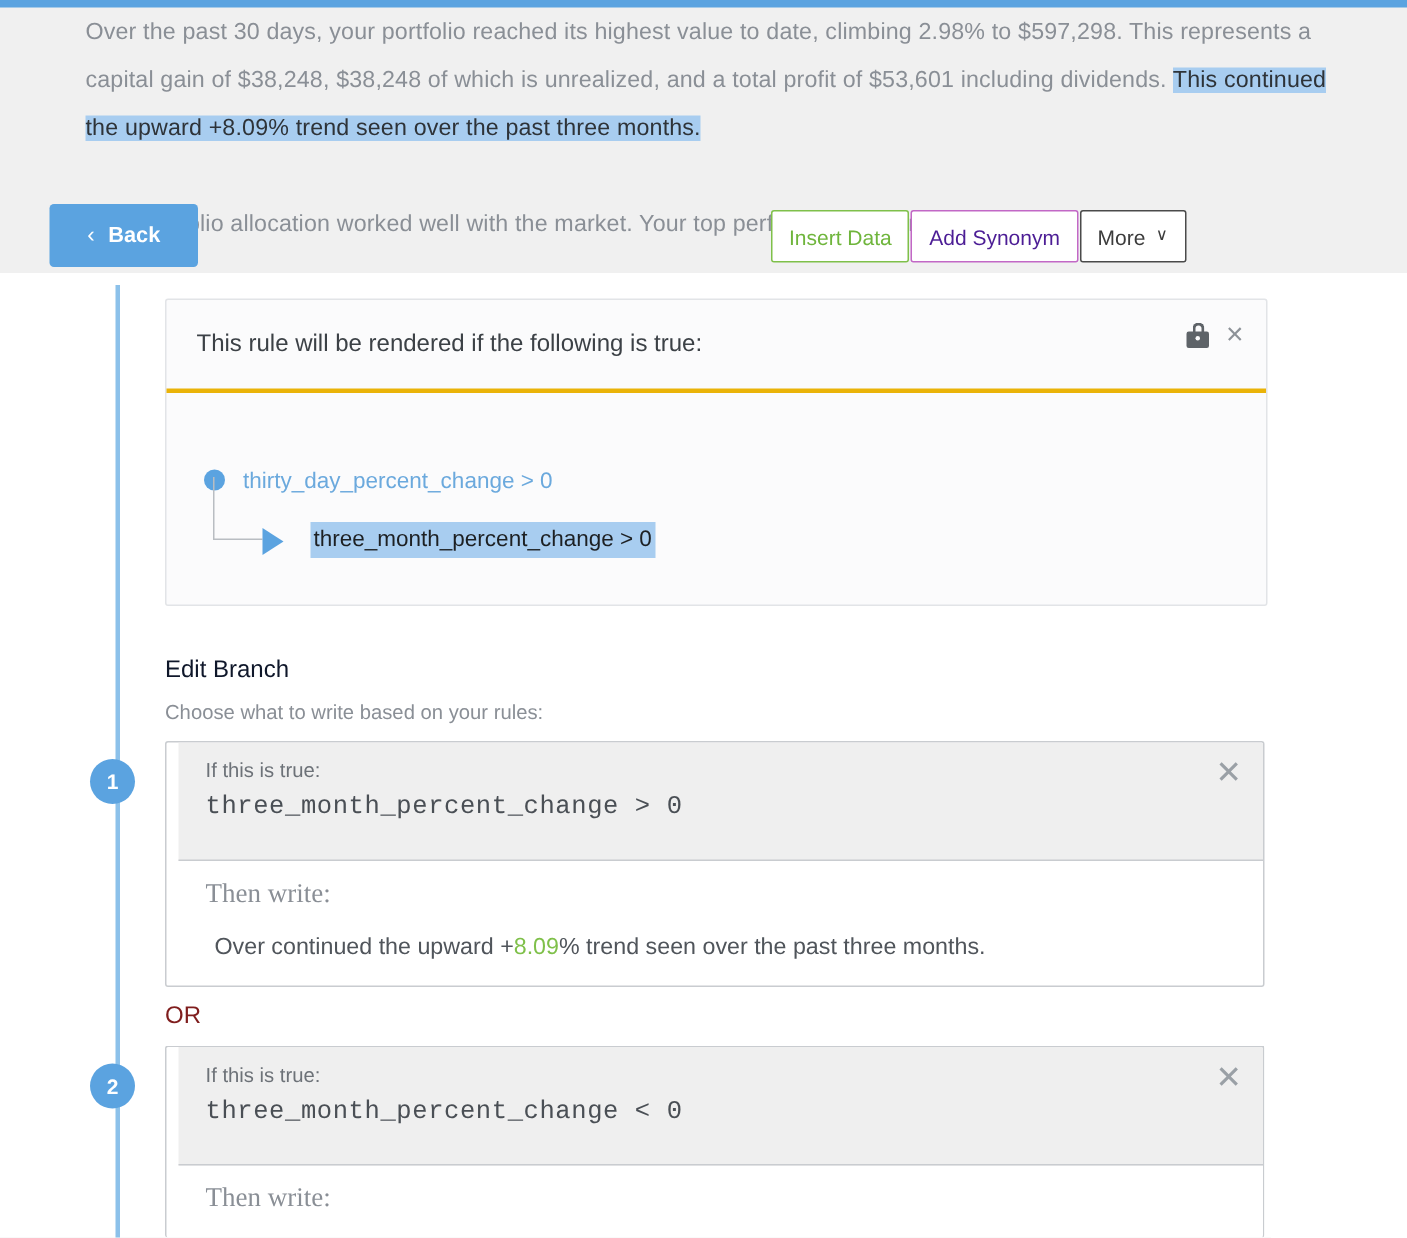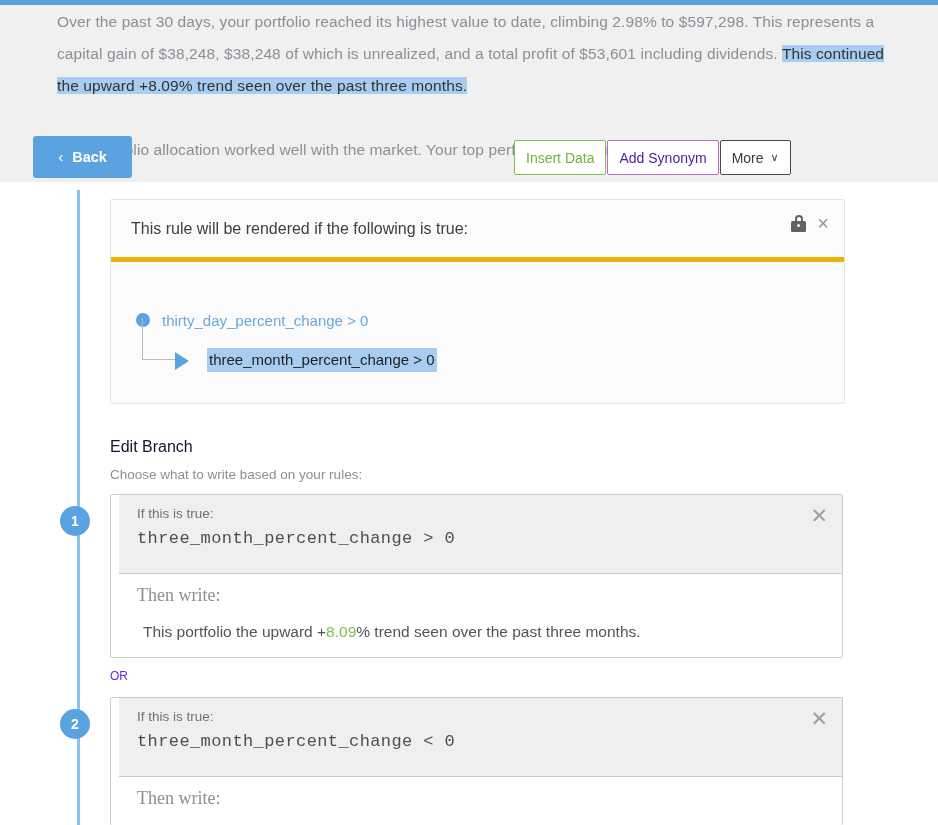--- a/index.html
+++ b/index.html
@@ -174,21 +174,21 @@
     left: 110px;
     width: 735px;
     background: #fbfbfc;
     border: 1px solid #e2e4e7;
     border-radius: 2px;
     z-index: 10;
   }
   #rule-card-header {
     position: relative;
     height: 62px;
-    border-bottom: 5px solid #eab308;
+    border-bottom: 3px solid #eab308;
     display: flex;
     align-items: center;
     padding: 0 20px;
   }
   #rule-card-title {
     font-size: 16px;
     color: #3c4146;
   }
   #rule-card-actions {
     position: absolute;
@@ -370,22 +370,22 @@
     padding-left: 6px;
     line-height: 22px;
   }
   .branch-then-text .data-token { color: #7fc04a; }
   .branch-then-text .link-token { color: #6ba9dd; }
 
   #or-divider {
     position: absolute;
     top: 669px;
     left: 110px;
-    font-size: 12px;
-    color: #6d28d9;
+    font-size: 16px;
+    color: #7f1d1d;
     z-index: 10;
   }
 </style>
 </head>
 <body>
 
 <div id="top-accent-bar"></div>
 
 <div id="doc-backdrop"></div>
 
@@ -442,21 +442,21 @@
 <div id="edit-branch-subheading">Choose what to write based on your rules:</div>
 
 <div class="branch-card" id="branch-card-1">
   <div class="branch-if">
     <div class="branch-if-label">If this is true:</div>
     <div class="branch-expr">three_month_percent_change &gt; 0</div>
     <span class="branch-remove">✕</span>
   </div>
   <div class="branch-then">
     <div class="branch-then-label">Then write:</div>
-    <div class="branch-then-text"><span>This portfolio the upward +</span><span class="data-token">8.09</span><span>% trend seen over the past three months.</span></div>
+    <div class="branch-then-text"><span>Over continued the upward +</span><span class="data-token">8.09</span><span>% trend seen over the past three months.</span></div>
   </div>
 </div>
 
 <div id="or-divider">OR</div>
 
 <div class="branch-card" id="branch-card-2">
   <div class="branch-if">
     <div class="branch-if-label">If this is true:</div>
     <div class="branch-expr">three_month_percent_change &lt; 0</div>
     <span class="branch-remove">✕</span>

